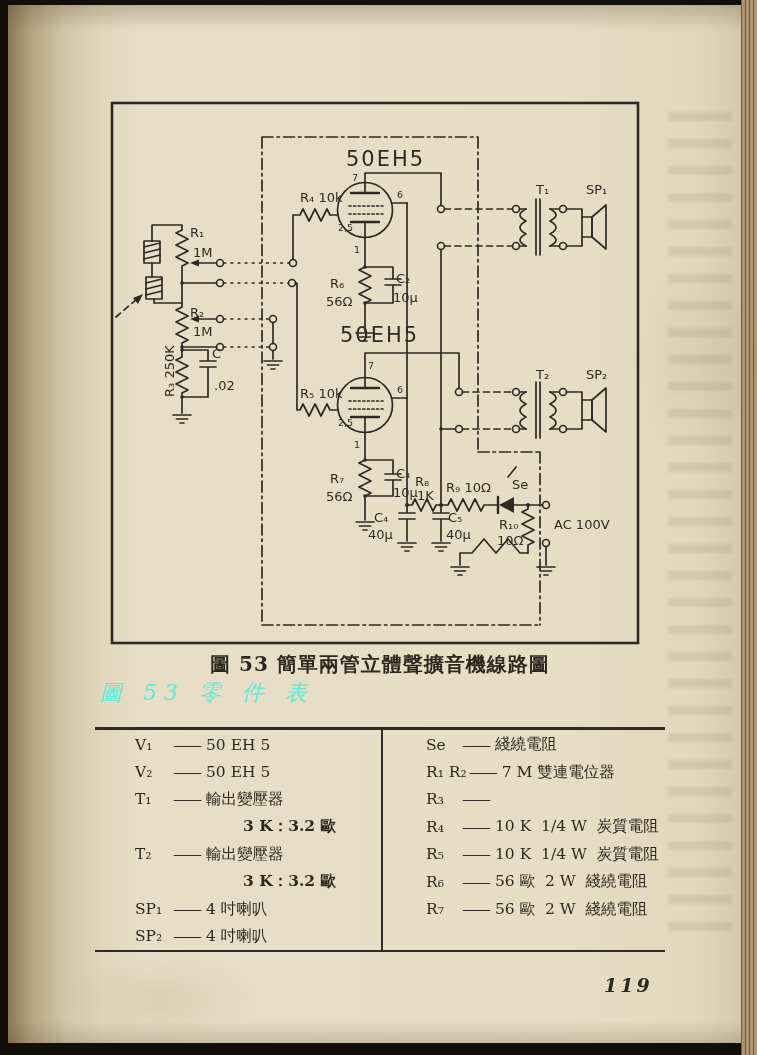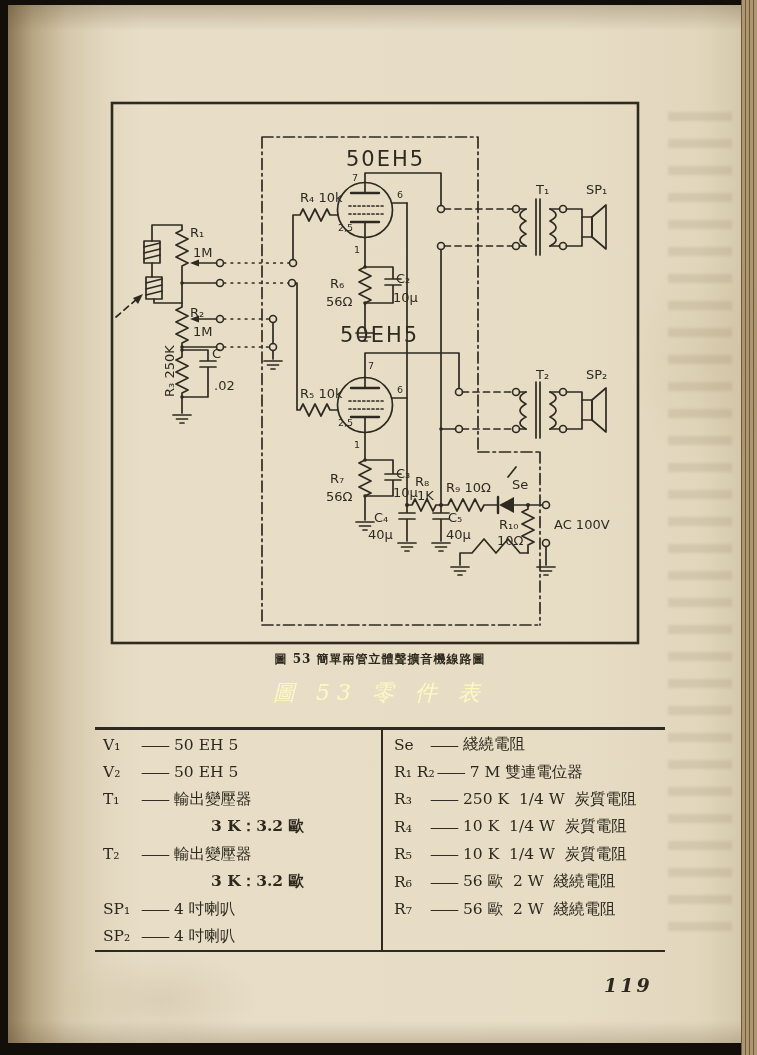--- a/index.html
+++ b/index.html
@@ -16,34 +16,34 @@
     background:repeating-linear-gradient(180deg,rgba(122,105,76,.14) 0 9px,rgba(0,0,0,0) 9px 27px);
     filter:blur(1.6px);}
   .stain1{position:absolute;left:630px;top:250px;width:150px;height:220px;
     background:radial-gradient(ellipse at center,rgba(148,118,66,.10),rgba(148,118,66,0) 70%);}
   .stain2{position:absolute;left:60px;top:950px;width:200px;height:100px;
     background:radial-gradient(ellipse at center,rgba(120,95,55,.12),rgba(120,95,55,0) 70%);}
 
   .diagram{position:absolute;left:100px;top:95px;width:560px;height:552px;}
 
   .caption{position:absolute;left:100px;top:651px;width:560px;text-align:center;
-    font-size:12px;font-weight:bold;color:#2d281e;letter-spacing:1px;}
-  .parts-title{position:absolute;left:100px;top:678px;width:560px;text-align:center;
-    font-size:22px;font-style:italic;color:#fef9c3;letter-spacing:7px;}
+    font-size:20px;font-weight:bold;color:#2d281e;letter-spacing:1px;}
+  .parts-title{position:absolute;left:100px;top:678px;width:560px;text-align:left;
+    font-size:22px;font-style:italic;color:#5eead4;letter-spacing:7px;}
 
   .rule{position:absolute;background:#2e2a21;}
   .rule-top{left:95px;top:727px;width:570px;height:2.6px;}
   .rule-bottom{left:95px;top:950px;width:570px;height:2.4px;}
   .rule-vert{left:381px;top:727px;width:1.8px;height:225px;}
 
   .col{position:absolute;top:731px;color:#2d281e;font-size:15.5px;}
   .col-left{left:103px;width:272px;}
   .col-right{left:394px;width:268px;}
   .prow{height:27.4px;display:flex;align-items:center;}
-  .prow .ref{min-width:36px;white-space:pre;}
+  .prow .ref{min-width:36px;white-space:pre;margin-left:32px;}
   .col-right .prow .ref{min-width:34px;}
   .prow .dash{padding:0 6px 0 2px;white-space:pre;letter-spacing:-2px;}
   .prow .desc{white-space:pre;}
   .prow.cont .ref{min-width:0;}
   .col-left .prow.cont{padding-left:100px;font-weight:bold;}
   .col-right .prow.cont{padding-left:58px;}
 
   .pagenum{position:absolute;left:596px;top:974px;font-size:19px;font-style:italic;
     font-weight:bold;color:#2d281e;letter-spacing:3px;margin-left:8px;}
 
@@ -355,21 +355,20 @@
       <span class="desc">綫繞電阻</span>
     </div>
     <div class="prow">
       <span class="ref">R₁ R₂</span>
       <span class="dash">——</span>
       <span class="desc">7 M 雙連電位器</span>
     </div>
     <div class="prow">
       <span class="ref">R₃</span>
       <span class="dash">——</span>
-      <span class="desc">250 K  1/4 W  炭質電阻</span>
     </div>
     <div class="prow">
       <span class="ref">R₄</span>
       <span class="dash">——</span>
       <span class="desc">10 K  1/4 W  炭質電阻</span>
     </div>
     <div class="prow">
       <span class="ref">R₅</span>
       <span class="dash">——</span>
       <span class="desc">10 K  1/4 W  炭質電阻</span>

